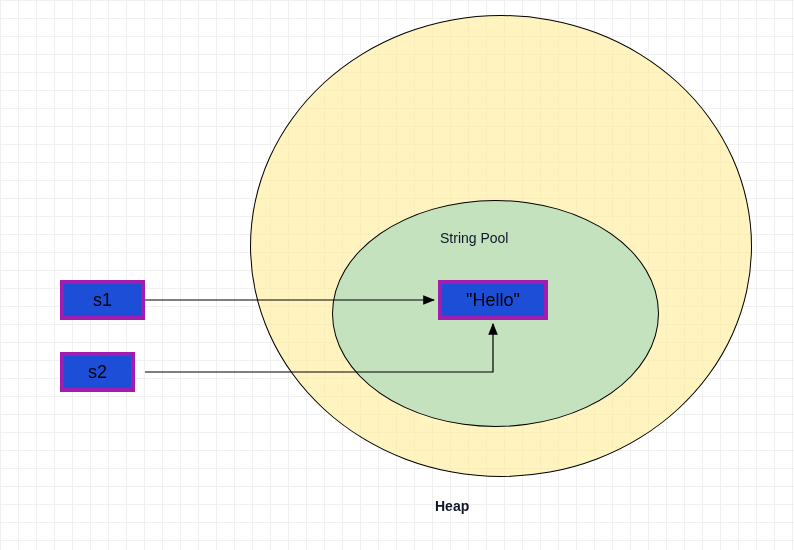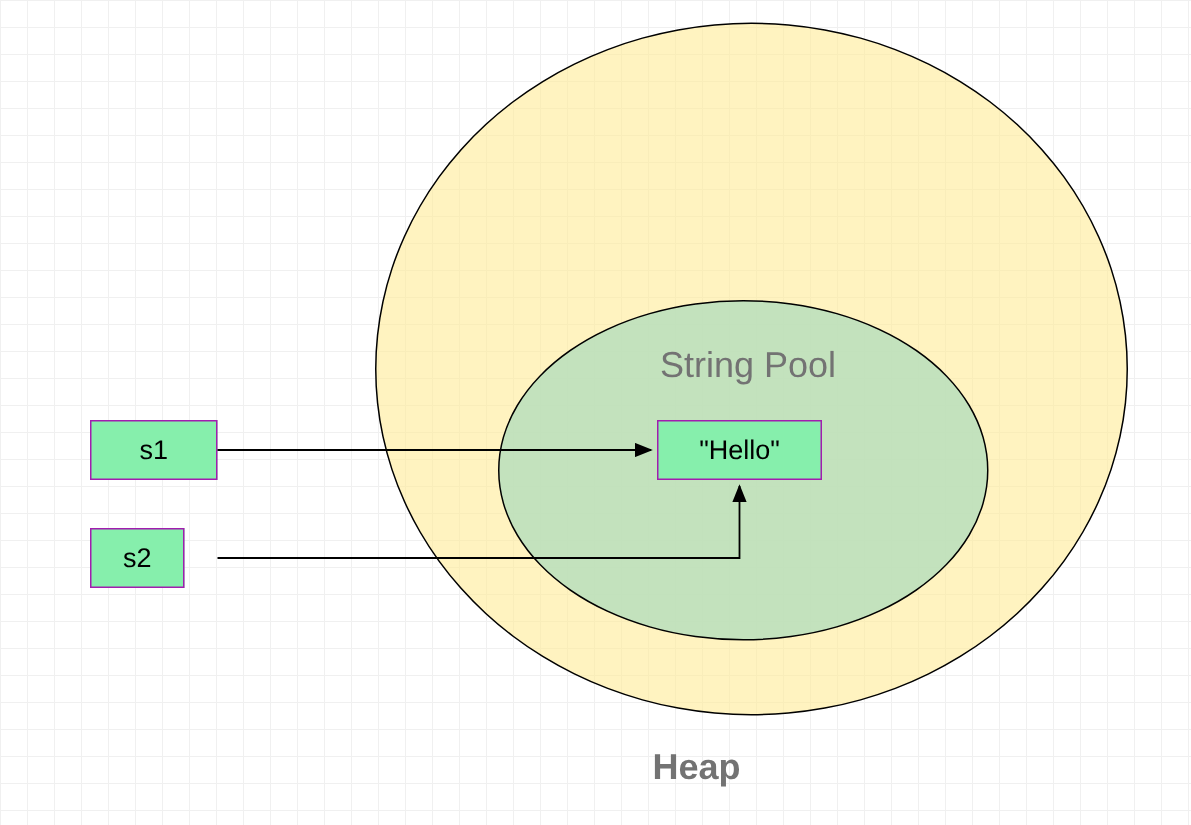--- a/index.html
+++ b/index.html
@@ -37,35 +37,35 @@
   }
   .pool {
     left: 332px;
     top: 200px;
     width: 325px;
     height: 225px;
     background: rgba(184, 222, 188, 0.85);
   }
   .box {
     position: absolute;
-    background: #86efac;
-    border: 1px solid #a21caf;
+    background: #1d4ed8;
+    border: 4px solid #a21caf;
     display: flex;
     align-items: center;
     justify-content: center;
     font-size: 18px;
     box-sizing: border-box;
   }
   .s1 { left: 60px; top: 280px; width: 85px; height: 40px; }
-  .s2 { left: 60px; top: 352px; width: 63px; height: 40px; }
+  .s2 { left: 60px; top: 352px; width: 75px; height: 40px; }
   .hello { left: 438px; top: 280px; width: 110px; height: 40px; }
   .label {
     position: absolute;
-    font-size: 24px;
-    color: #737373;
+    font-size: 14px;
+    color: #0f172a;
     font-family: Arial, Helvetica, sans-serif;
   }
   .label-pool { left: 440px; top: 230px; }
   .label-heap { left: 435px; top: 498px; font-weight: bold; }
   svg.arrows {
     position: absolute;
     inset: 0;
     width: 794px;
     height: 550px;
     pointer-events: none;

